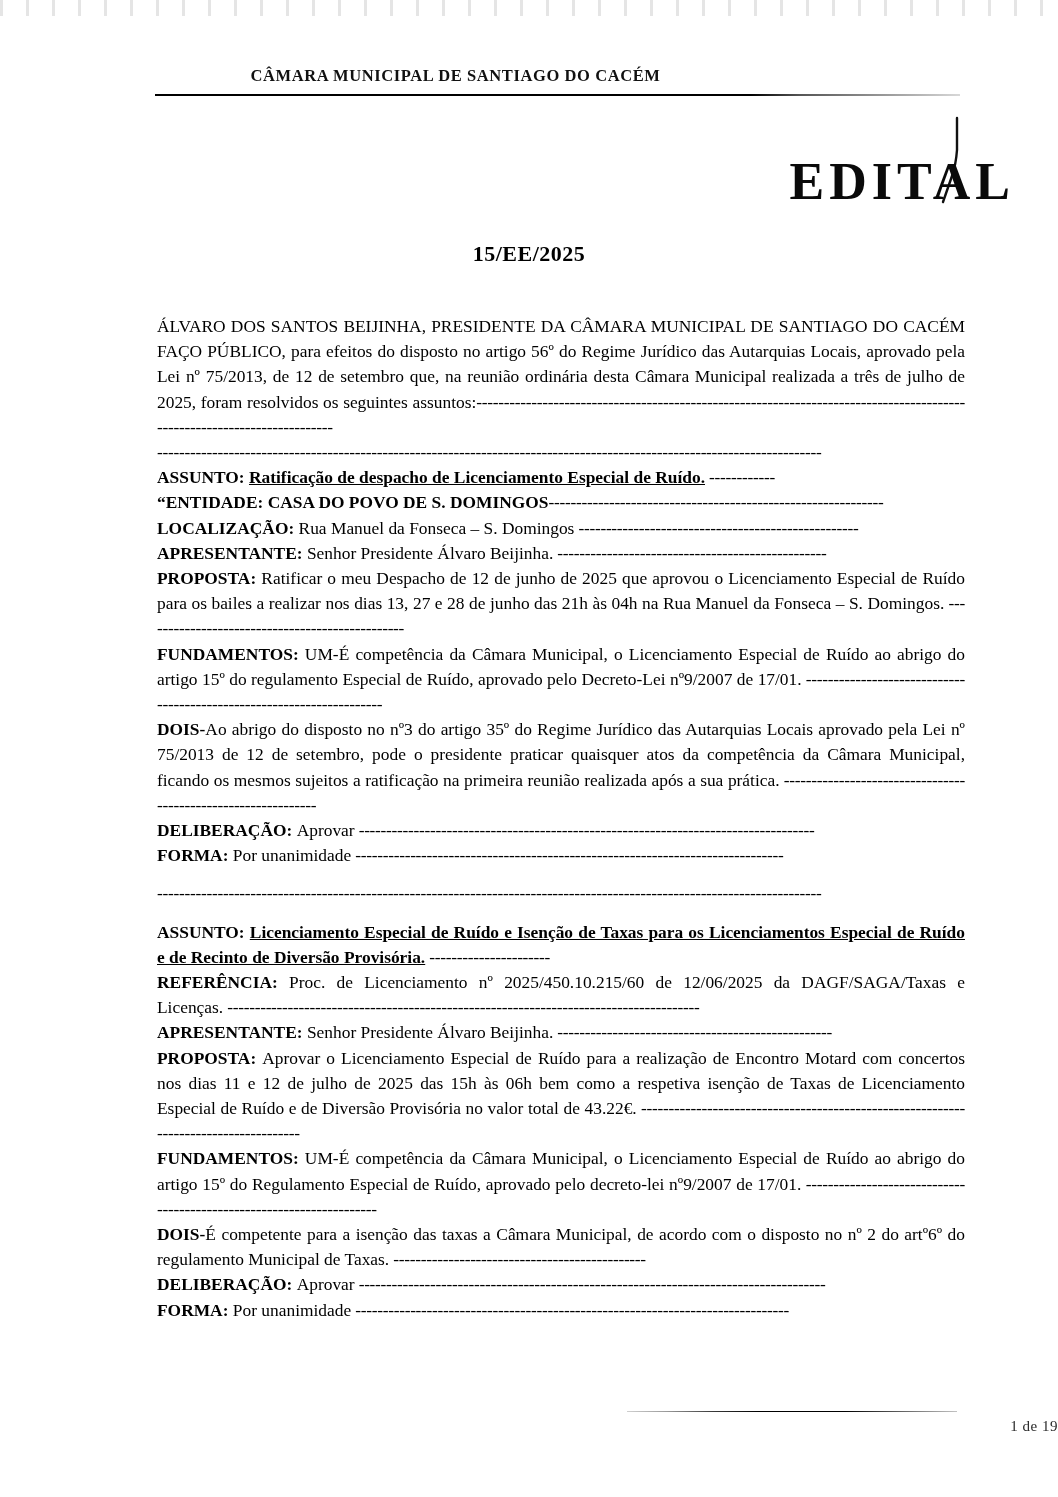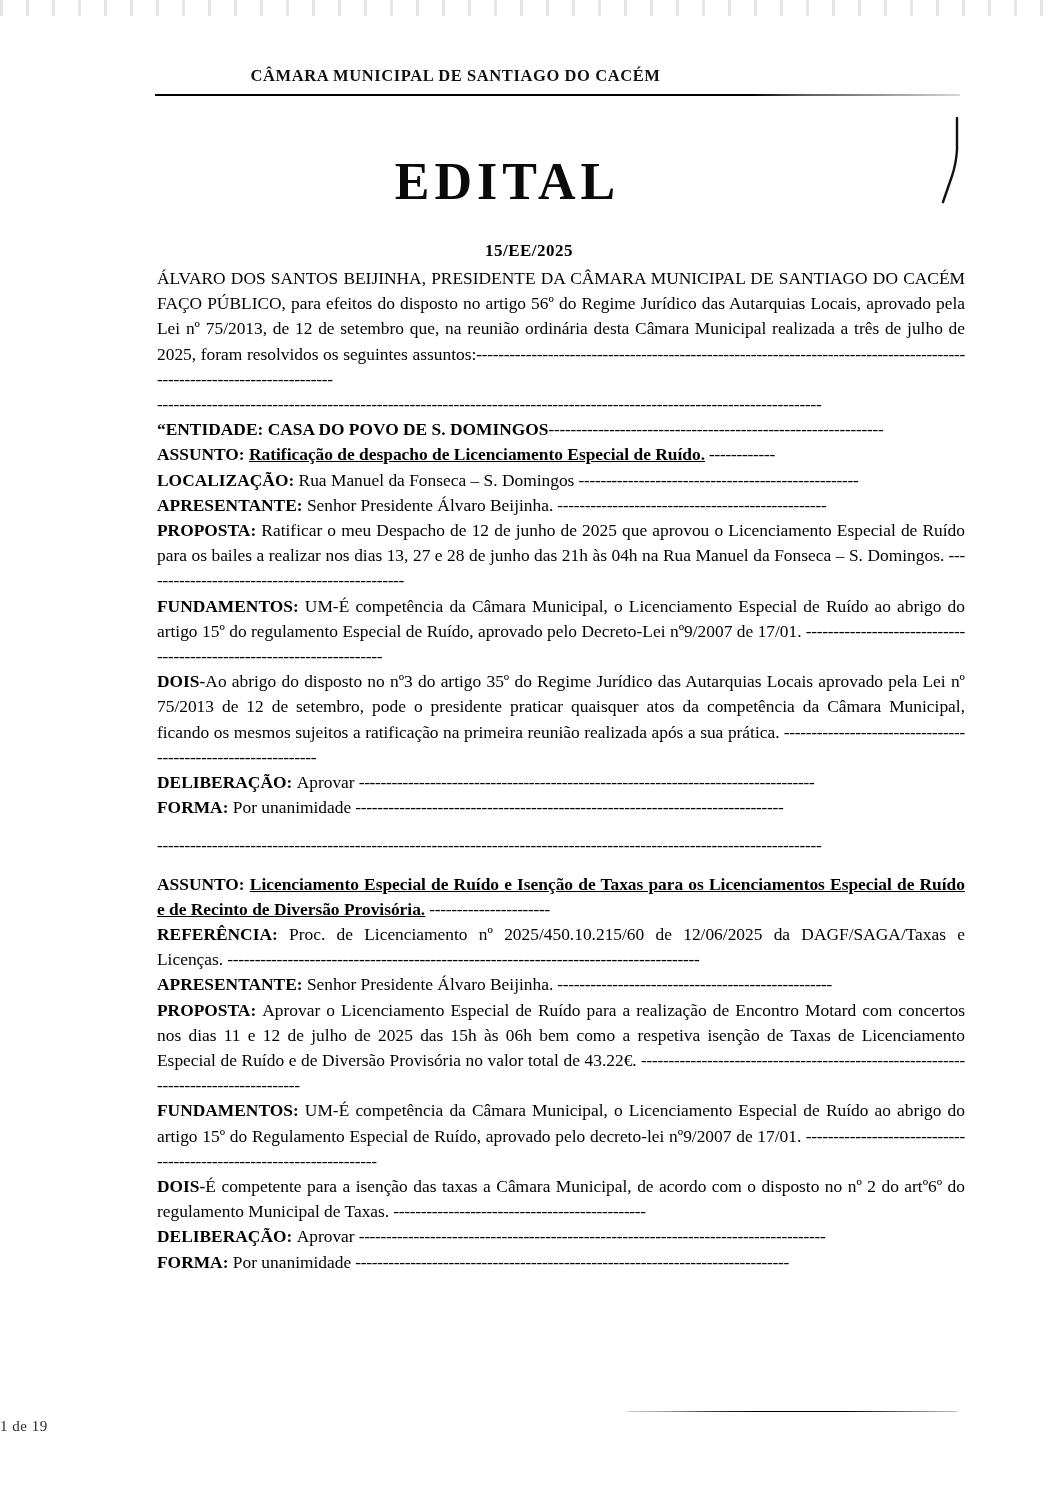--- a/index.html
+++ b/index.html
@@ -55,54 +55,55 @@
     width: 24px;
     height: 88px;
   }
 
   
   .edital-title {
     position: absolute;
     left: 0;
     top: 152px;
     width: 1015px;
-    text-align: center;
+    text-align: right;
     font-size: 52px;
     font-weight: bold;
     letter-spacing: 5px;
     font-family: "Liberation Serif", "DejaVu Serif", serif;
     color: #0a0a0a;
   }
   .edital-number {
     position: absolute;
     left: 0;
     top: 241px;
     width: 1058px;
     text-align: center;
-    font-size: 17px;
+    font-size: 22px;
     font-weight: bold;
     letter-spacing: 0.5px;
   }
 
   
   .body-zone {
     position: absolute;
     left: 157px;
     top: 266px;
     width: 808px;
     font-size: 17.4px;
     line-height: 25.2px;
   }
   p.para {
     margin: 0;
     text-align: justify;
     text-justify: inter-word;
   }
   p.intro {
     text-align: justify;
+    margin-top: 48px;
   }
   .lbl {
     font-weight: bold;
   }
   .udl {
     text-decoration: underline;
     font-weight: bold;
   }
   .dots {
     letter-spacing: -0.3px;
@@ -128,21 +129,21 @@
     height: 1px;
     background: linear-gradient(to right,
         #cfcfcf 0%, #9a9a9a 12%, #3a3a3a 26%,
         #000 40%, #000 66%, #5a5a5a 82%, #c2c2c2 100%);
   }
   .footer-page {
     position: absolute;
     left: 0;
     top: 1418px;
     width: 1058px;
-    text-align: left;
+    text-align: right;
     font-size: 15px;
     color: #2a2a2a;
     letter-spacing: 0.5px;
   }
 
   
   .edge-top {
     position: absolute; left: 0; top: 0; width: 1058px; height: 16px;
     background: repeating-linear-gradient(to right,
       rgba(0,0,0,0.10) 0px, rgba(0,0,0,0.10) 3px,
@@ -172,22 +173,22 @@
   <div class="body-zone">
 
     <p class="para intro">
       <span>ÁLVARO DOS SANTOS BEIJINHA, PRESIDENTE DA CÂMARA MUNICIPAL DE SANTIAGO DO CACÉM FAÇO PÚBLICO, para efeitos do disposto no artigo 56º do Regime Jurídico das Autarquias Locais, aprovado pela Lei nº 75/2013, de 12 de setembro que, na reunião ordinária desta Câmara Municipal realizada a três de julho de 2025, foram resolvidos os seguintes assuntos:</span><span class="dots">-------------------------------------------------------------------------------------------------------------------------</span>
     </p>
 
     <div class="sep-line dots">-------------------------------------------------------------------------------------------------------------------------</div>
 
     <div id="entries-root">
         <div>
+          <p class="para"><span class="lbl">ASSUNTO: </span><span class="udl">Ratificação de despacho de Licenciamento Especial de Ruído.</span><span class="dots"> ------------</span></p>
           <p class="para"><span class="lbl">“ENTIDADE: </span><span class="lbl">CASA DO POVO DE S. DOMINGOS</span><span class="dots">-------------------------------------------------------------</span></p>
-          <p class="para"><span class="lbl">ASSUNTO: </span><span class="udl">Ratificação de despacho de Licenciamento Especial de Ruído.</span><span class="dots"> ------------</span></p>
           <p class="para"><span class="lbl">LOCALIZAÇÃO: </span><span>Rua Manuel da Fonseca – S. Domingos</span><span class="dots"> ---------------------------------------------------</span></p>
           <p class="para"><span class="lbl">APRESENTANTE: </span><span>Senhor Presidente Álvaro Beijinha.</span><span class="dots"> -------------------------------------------------</span></p>
           <p class="para"><span class="lbl">PROPOSTA: </span><span>Ratificar o meu Despacho de 12 de junho de 2025 que aprovou o Licenciamento Especial de Ruído para os bailes a realizar nos dias 13, 27 e 28 de junho das 21h às 04h na Rua Manuel da Fonseca – S. Domingos.</span><span class="dots"> ------------------------------------------------</span></p>
           <p class="para"><span class="lbl">FUNDAMENTOS: </span><span>UM-É competência da Câmara Municipal, o Licenciamento Especial de Ruído ao abrigo do artigo 15º do regulamento Especial de Ruído, aprovado pelo Decreto-Lei nº9/2007 de 17/01.</span><span class="dots"> ----------------------------------------------------------------------</span></p>
           <p class="para"><span class="lbl">DOIS-</span><span>Ao abrigo do disposto no nº3 do artigo 35º do Regime Jurídico das Autarquias Locais aprovado pela Lei nº 75/2013 de 12 de setembro, pode o presidente praticar quaisquer atos da competência da Câmara Municipal, ficando os mesmos sujeitos a ratificação na primeira reunião realizada após a sua prática.</span><span class="dots"> --------------------------------------------------------------</span></p>
           <p class="para"><span class="lbl">DELIBERAÇÃO: </span><span>Aprovar</span><span class="dots"> -----------------------------------------------------------------------------------</span></p>
           <p class="para"><span class="lbl">FORMA: </span><span>Por unanimidade</span><span class="dots"> ------------------------------------------------------------------------------</span></p>
         </div>
         <div class="spacer"></div>
         <div class="sep-line dots">-------------------------------------------------------------------------------------------------------------------------</div>

